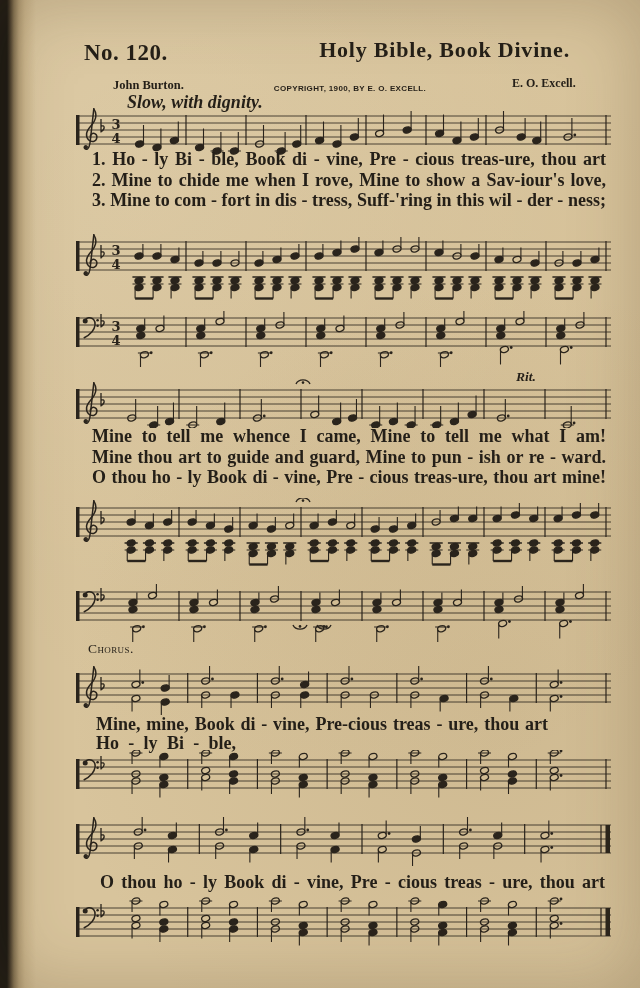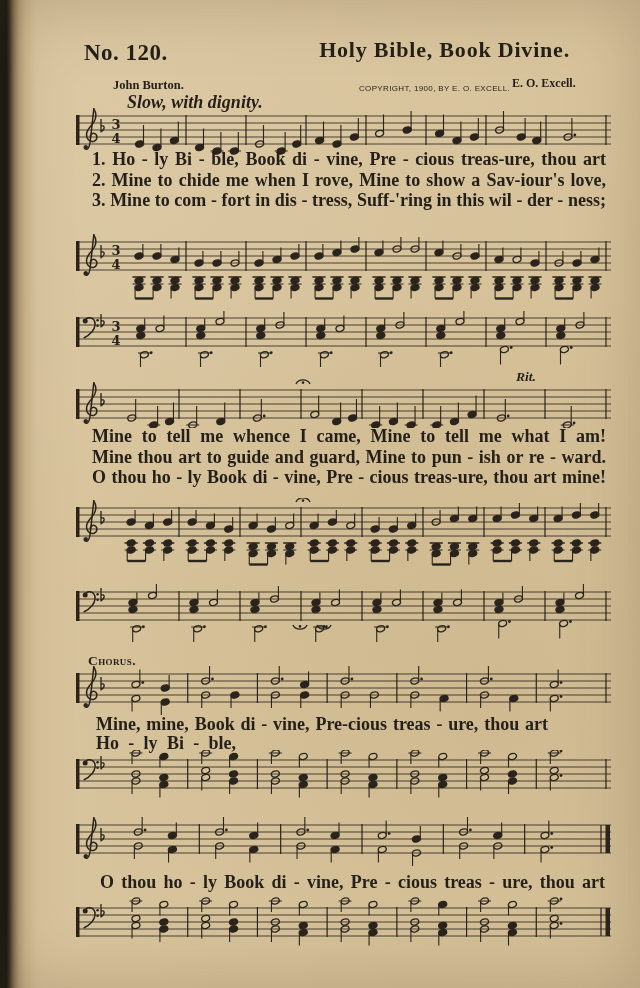--- a/index.html
+++ b/index.html
@@ -11,26 +11,26 @@
       radial-gradient(circle at 78% 72%, rgba(125,95,50,.10), transparent 50%),
       radial-gradient(circle at 55% 40%, rgba(150,115,65,.06), transparent 60%),
       #d8c49c;}
   .vignette{position:absolute;inset:0;box-shadow:inset 0 0 70px rgba(85,65,35,.28);pointer-events:none;}
   .gutter{position:absolute;left:0;top:0;bottom:0;width:36px;
     background:linear-gradient(90deg,#171511 0px,#171511 7px,#443a2b 10px,#877656 14px,#b5a079 19px,#ccb78e 25px,rgba(216,196,156,0) 36px);}
   .abs{position:absolute;}
   .no-label{left:84px;top:40px;font-size:23px;font-weight:bold;letter-spacing:.5px;}
   .title{left:140px;top:37px;width:430px;text-align:right;font-size:22px;font-weight:bold;letter-spacing:.8px;}
   .author{left:113px;top:78px;font-size:12.5px;font-weight:bold;}
-  .copyright{left:190px;top:84px;width:320px;text-align:right;font-size:8px;font-weight:normal;
+  .copyright{left:190px;top:84px;width:320px;text-align:center;font-size:8px;font-weight:bold;
              font-family:"Liberation Sans",sans-serif;letter-spacing:.35px;}
   .composer{left:512px;top:76px;font-size:12px;font-weight:bold;}
   .tempo{left:127px;top:92px;font-size:18px;font-style:italic;font-weight:bold;}
   .rit{left:516px;top:369px;font-size:13.5px;font-style:italic;font-weight:bold;}
-  .chorus-label{left:88px;top:641px;font-size:13.5px;font-weight:bold;font-variant:small-caps;letter-spacing:.4px;margin-top:12px;}
+  .chorus-label{left:88px;top:641px;font-size:13.5px;font-weight:normal;font-variant:small-caps;letter-spacing:.4px;}
   .lyrics{position:absolute;}
   .lyrics .ln{text-align:justify;text-align-last:justify;font-weight:bold;font-size:18px;
               height:20.5px;line-height:20.5px;overflow:hidden;color:#241f18;}
   .staff{position:absolute;left:76px;width:536px;}
   .staff svg{display:block;}
 </style>
 </head>
 <body>
 
 <div class="page">

